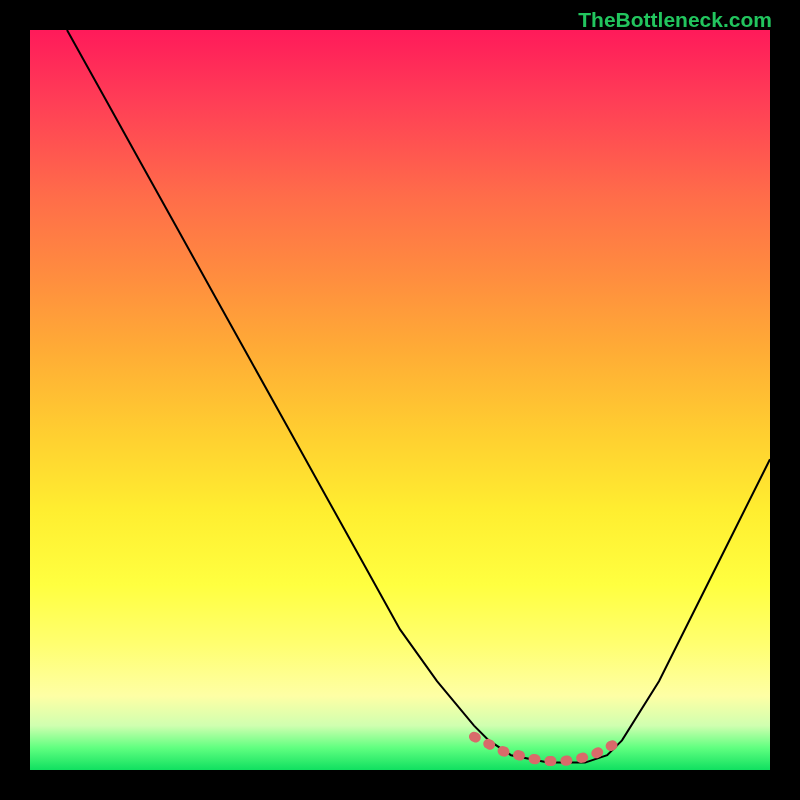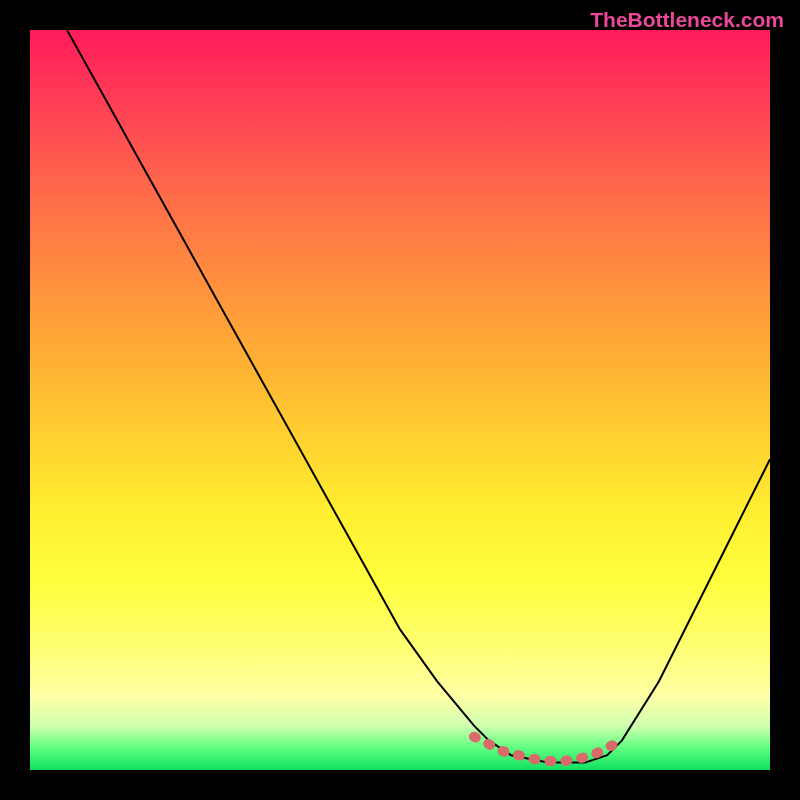--- a/index.html
+++ b/index.html
@@ -13,22 +13,22 @@
   }
   .container {
     width: 800px;
     height: 800px;
     background: #000;
     position: relative;
   }
   .watermark {
     position: absolute;
     top: 8px;
-    right: 16px;
-    color: #ec4899;
+    right: 28px;
+    color: #22c55e;
     font-size: 21px;
     font-weight: bold;
     z-index: 10;
   }
   .plot-area {
     position: absolute;
     top: 30px;
     left: 30px;
     width: 740px;
     height: 740px;

